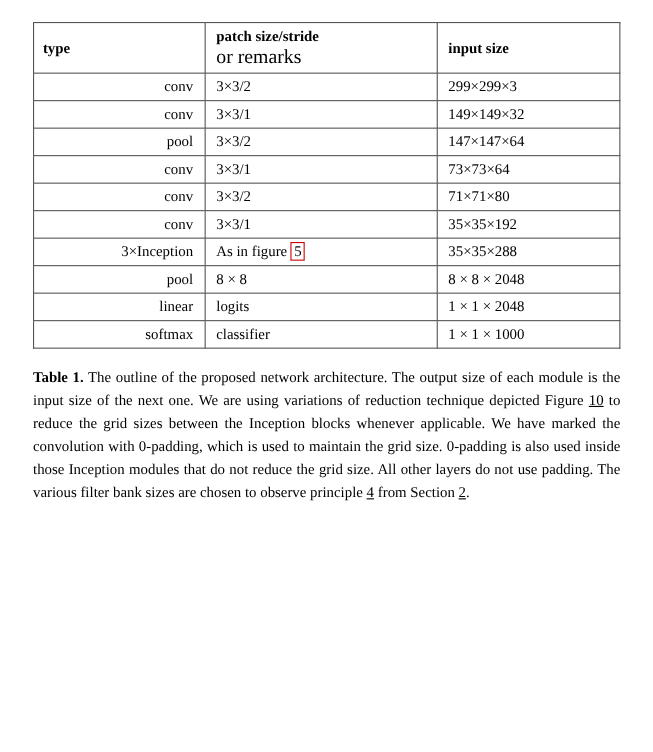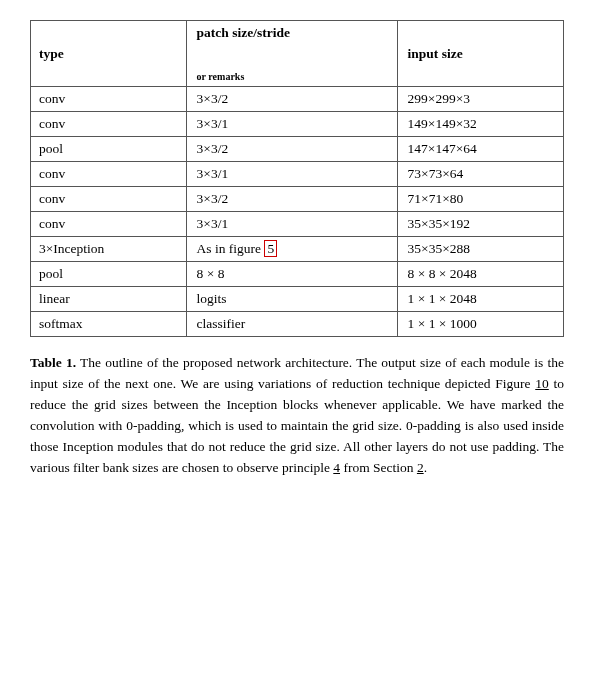--- a/index.html
+++ b/index.html
@@ -27,38 +27,37 @@
       border: 1px solid #555;
       padding: 4px 10px;
       text-align: left;
     }
 
     table thead th {
       font-weight: bold;
     }
 
     table td:first-child {
-      text-align: left;
+      text-align: right;
       padding-left: 8px;
     }
 
     table thead th:first-child {
       text-align: left;
       padding-left: 8px;
     }
 
     .th-main {
       font-weight: bold;
     }
 
     .th-sub {
-      font-weight: bold;
+      font-weight: normal;
       font-style: normal;
-      font-size: 10px;
-      margin-top: 30px;
+      font-size: 18px;
     }
 
     .caption-text {
       font-size: 13.5px;
       line-height: 1.55;
       text-align: justify;
       margin-top: 12px;
     }
 
     .link {

